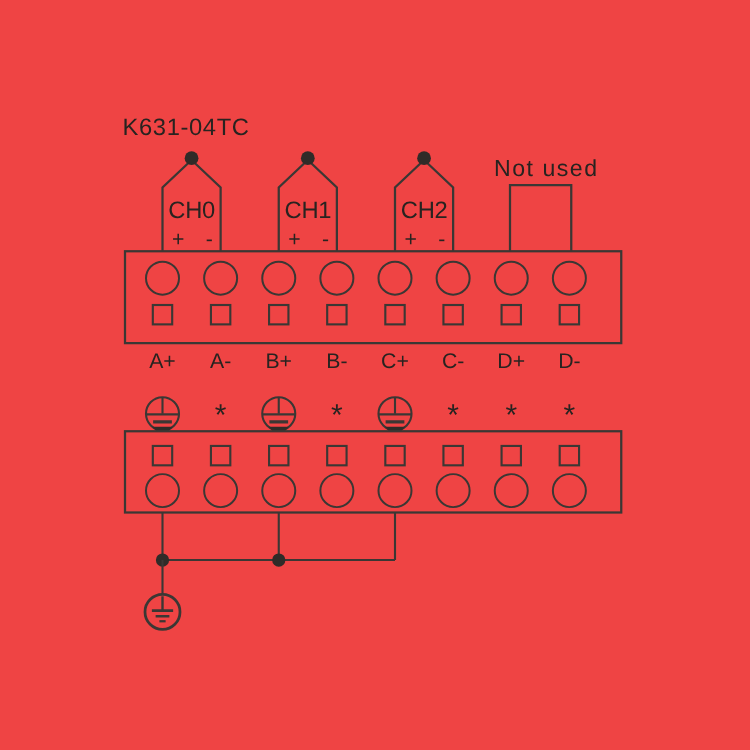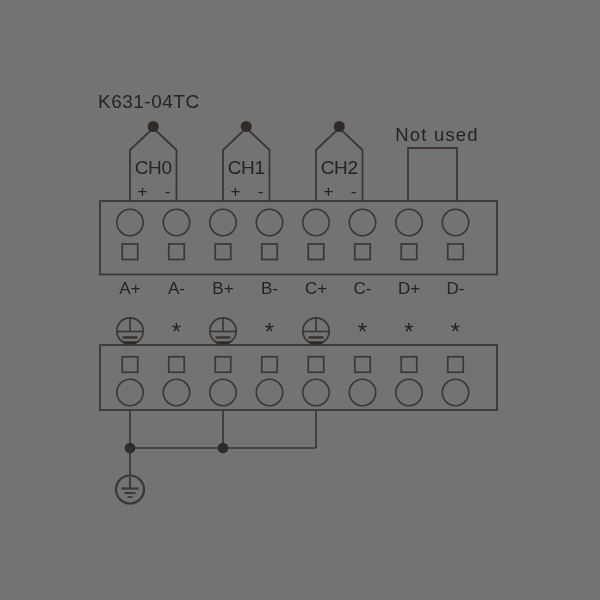--- a/index.html
+++ b/index.html
@@ -7,21 +7,21 @@
     padding: 0;
     background: #ffffff;
     width: 600px;
     height: 600px;
     font-family: "Liberation Sans", sans-serif;
   }
   .stage {
     position: relative;
     width: 600px;
     height: 600px;
-    background: #737373;
+    background: #ef4444;
     overflow: hidden;
   }
   svg { display: block; }
   svg text {
     fill: #282320;
     font-family: "Liberation Sans", sans-serif;
   }
   .line   { stroke: #3b3734; fill: none; }
   .filled { fill: #302b28; stroke: none; }
   .t-title    { font-size: 19px; letter-spacing: 0.5px; }

